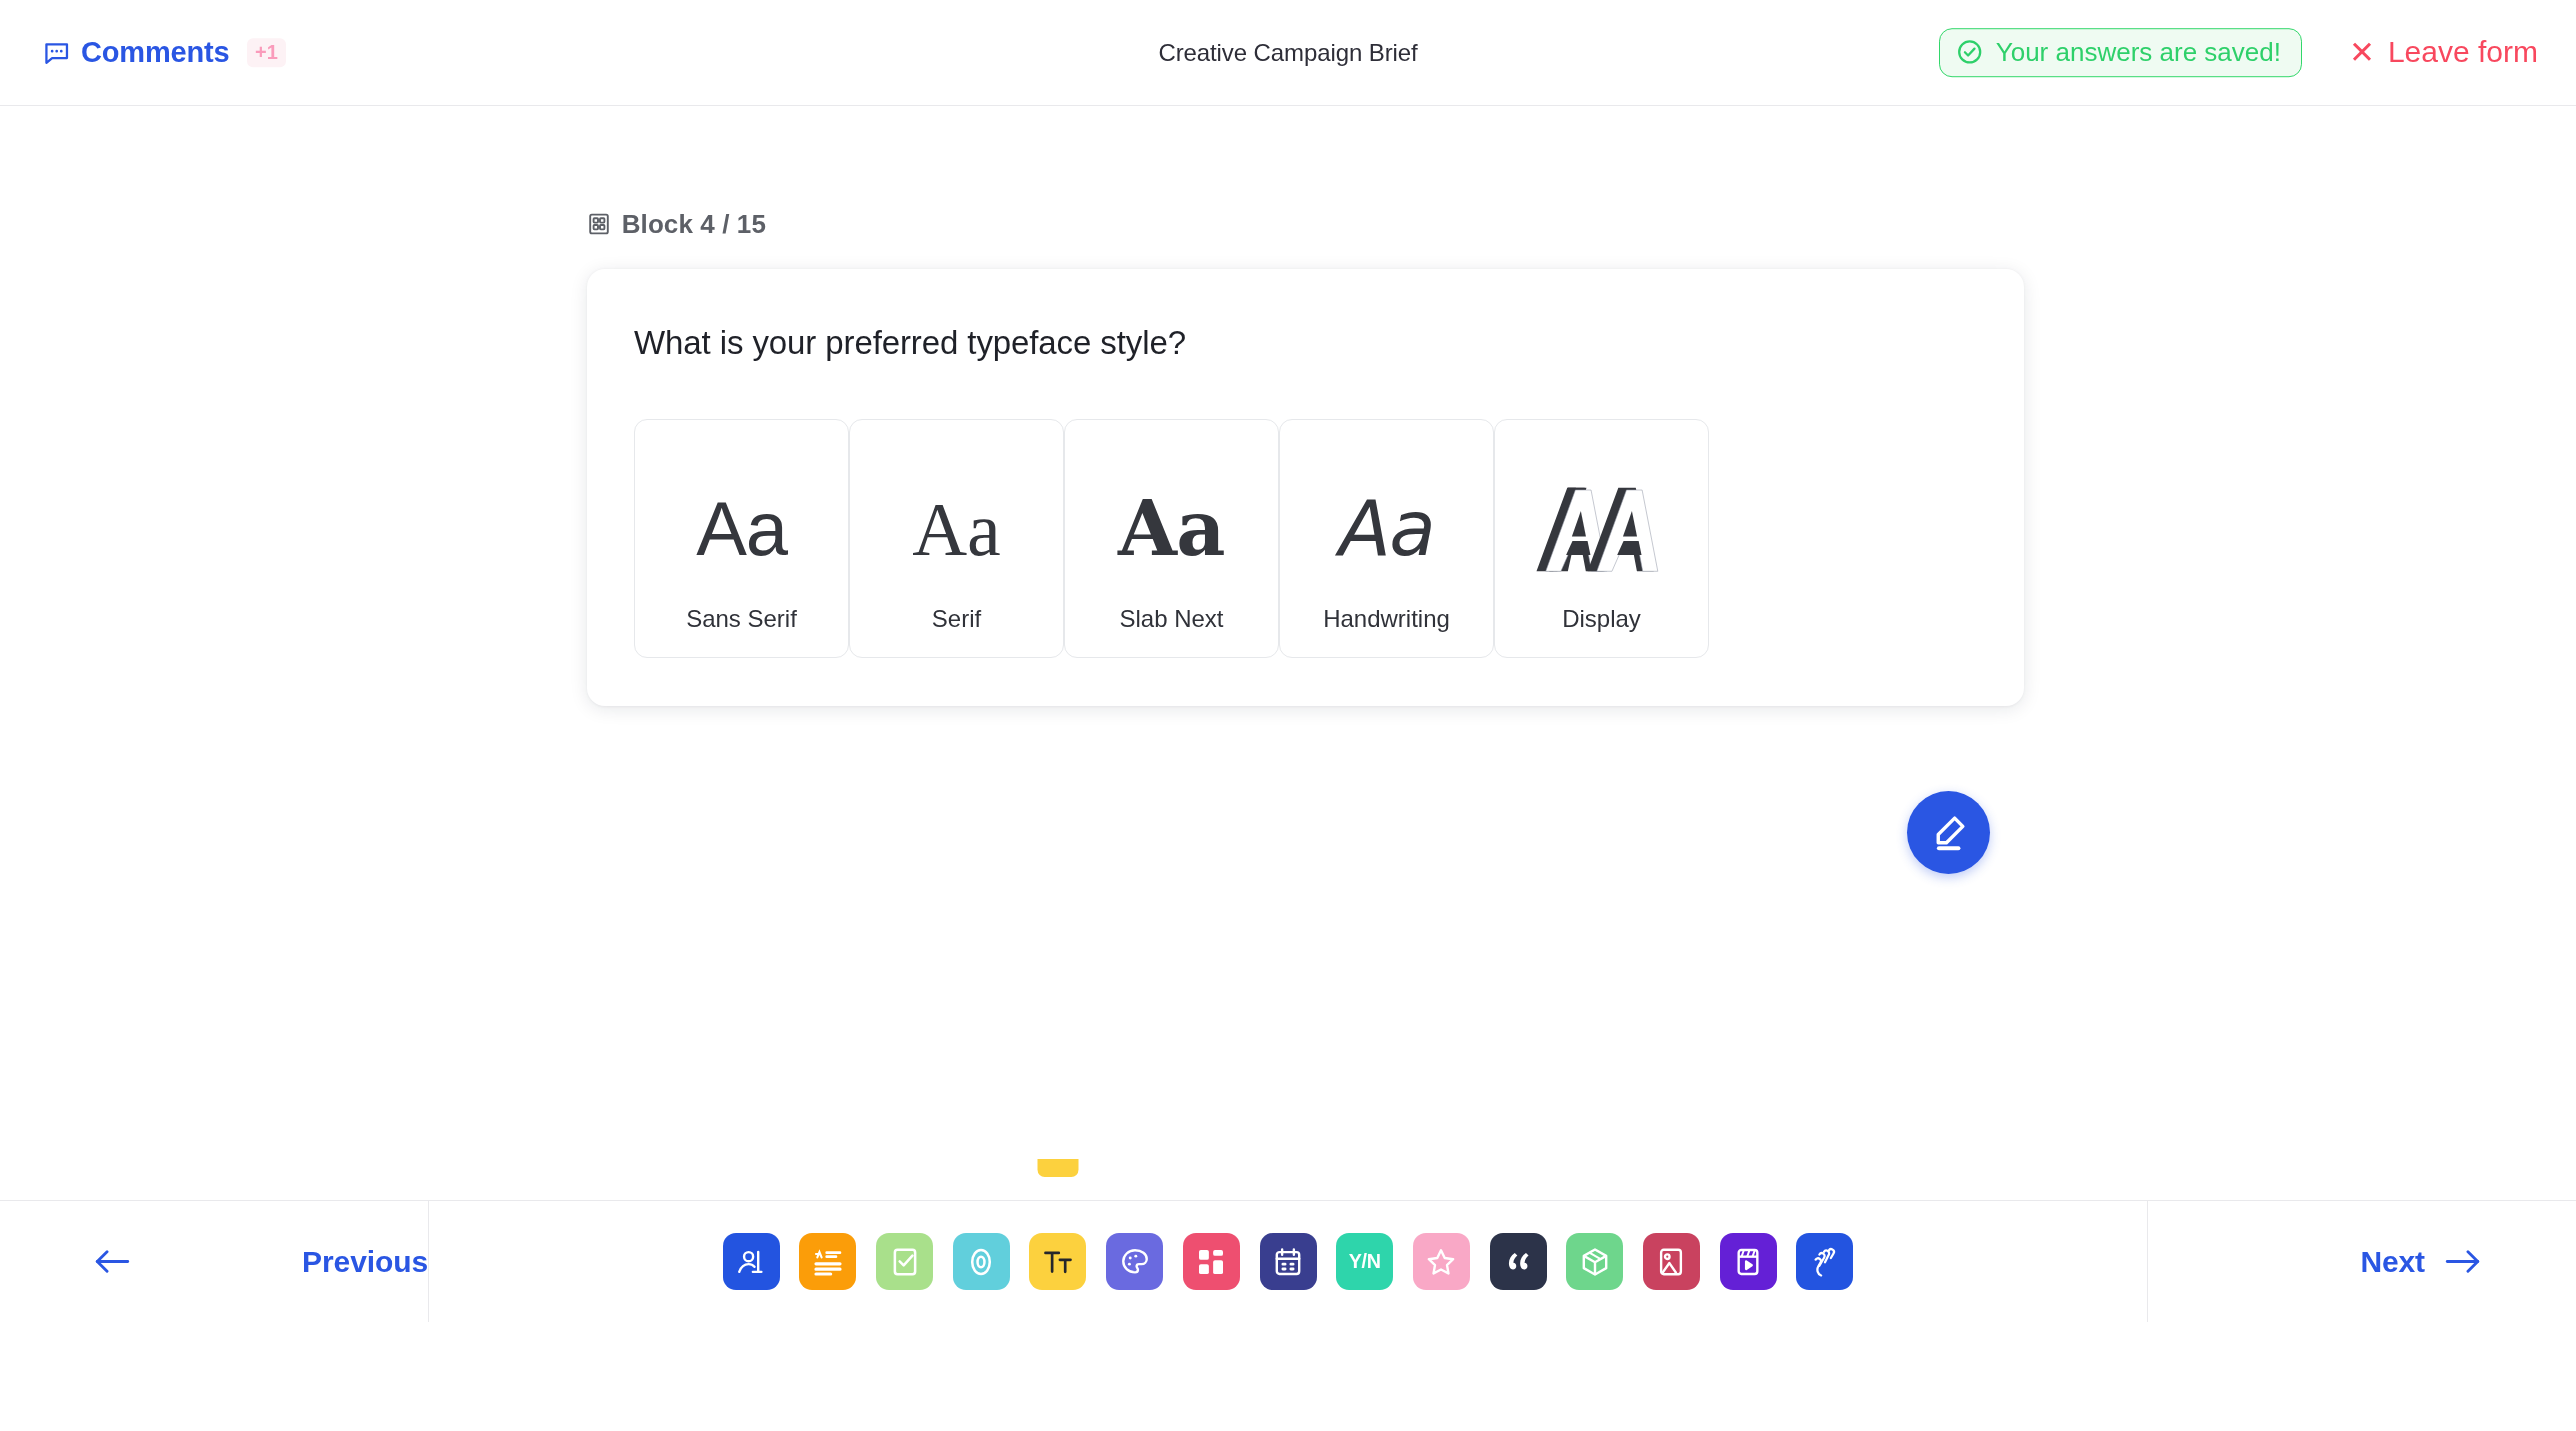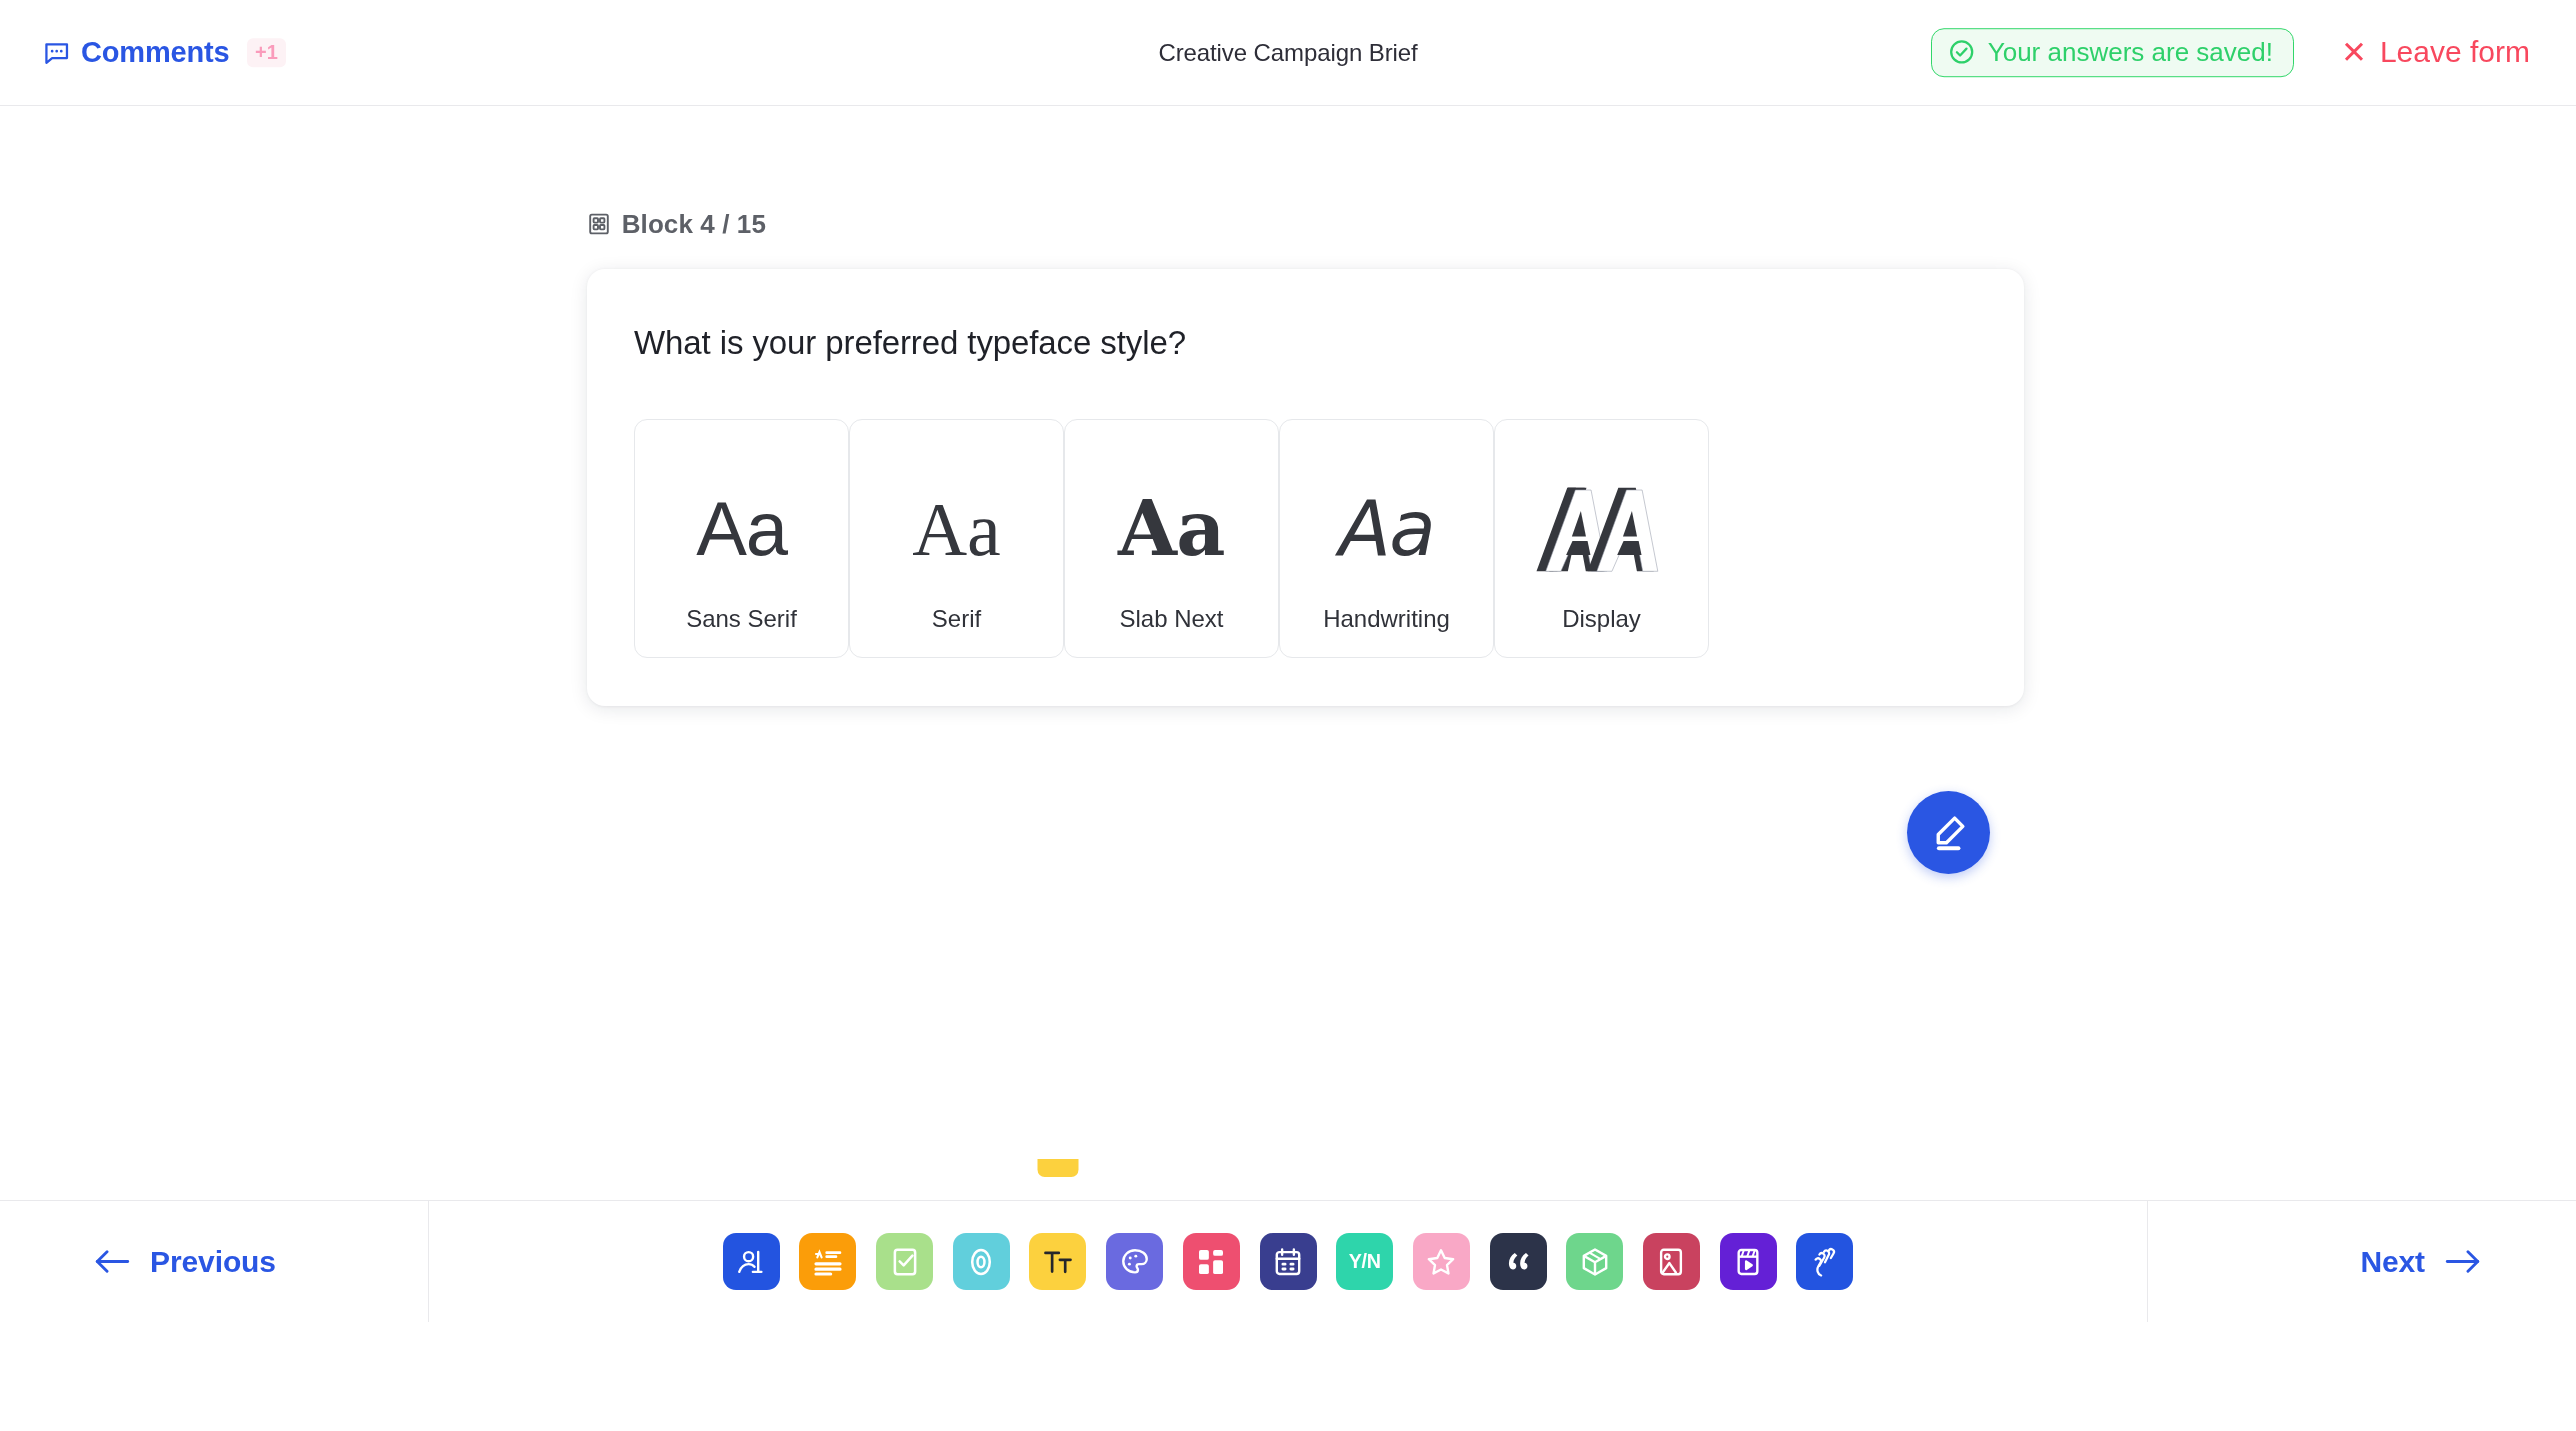--- a/index.html
+++ b/index.html
@@ -72,21 +72,21 @@
     transform: translate(-50%, -50%);
     font-size: 24px;
     font-weight: 400;
     color: #2e2e38;
     white-space: nowrap;
     letter-spacing: -0.1px;
   }
 
   .header-right {
     position: absolute;
-    right: 46px;
+    right: 38px;
     top: 50%;
     transform: translateY(-50%);
     display: flex;
     align-items: center;
     gap: 47px;
   }
 
   .saved-pill {
     display: flex;
     align-items: center;
@@ -248,21 +248,21 @@
 
   .nav-prev, .nav-next {
     flex: 0 0 428px;
     display: flex;
     align-items: center;
     cursor: pointer;
     background: none;
     border: none;
     font-family: inherit;
   }
-  .nav-prev { justify-content: flex-start; padding-left: 94px; gap: 19px; }
+  .nav-prev { justify-content: space-between; padding-left: 94px; gap: 19px; }
   .nav-next { justify-content: flex-end;  padding-right: 95px; gap: 19px; }
 
   .nav-label {
     font-size: 30px;
     font-weight: 700;
     color: #2a56e3;
     letter-spacing: -0.1px;
     line-height: 1;
   }
   .nav-arrow { width: 37px; height: 25px; display: block; flex: 0 0 auto; }

